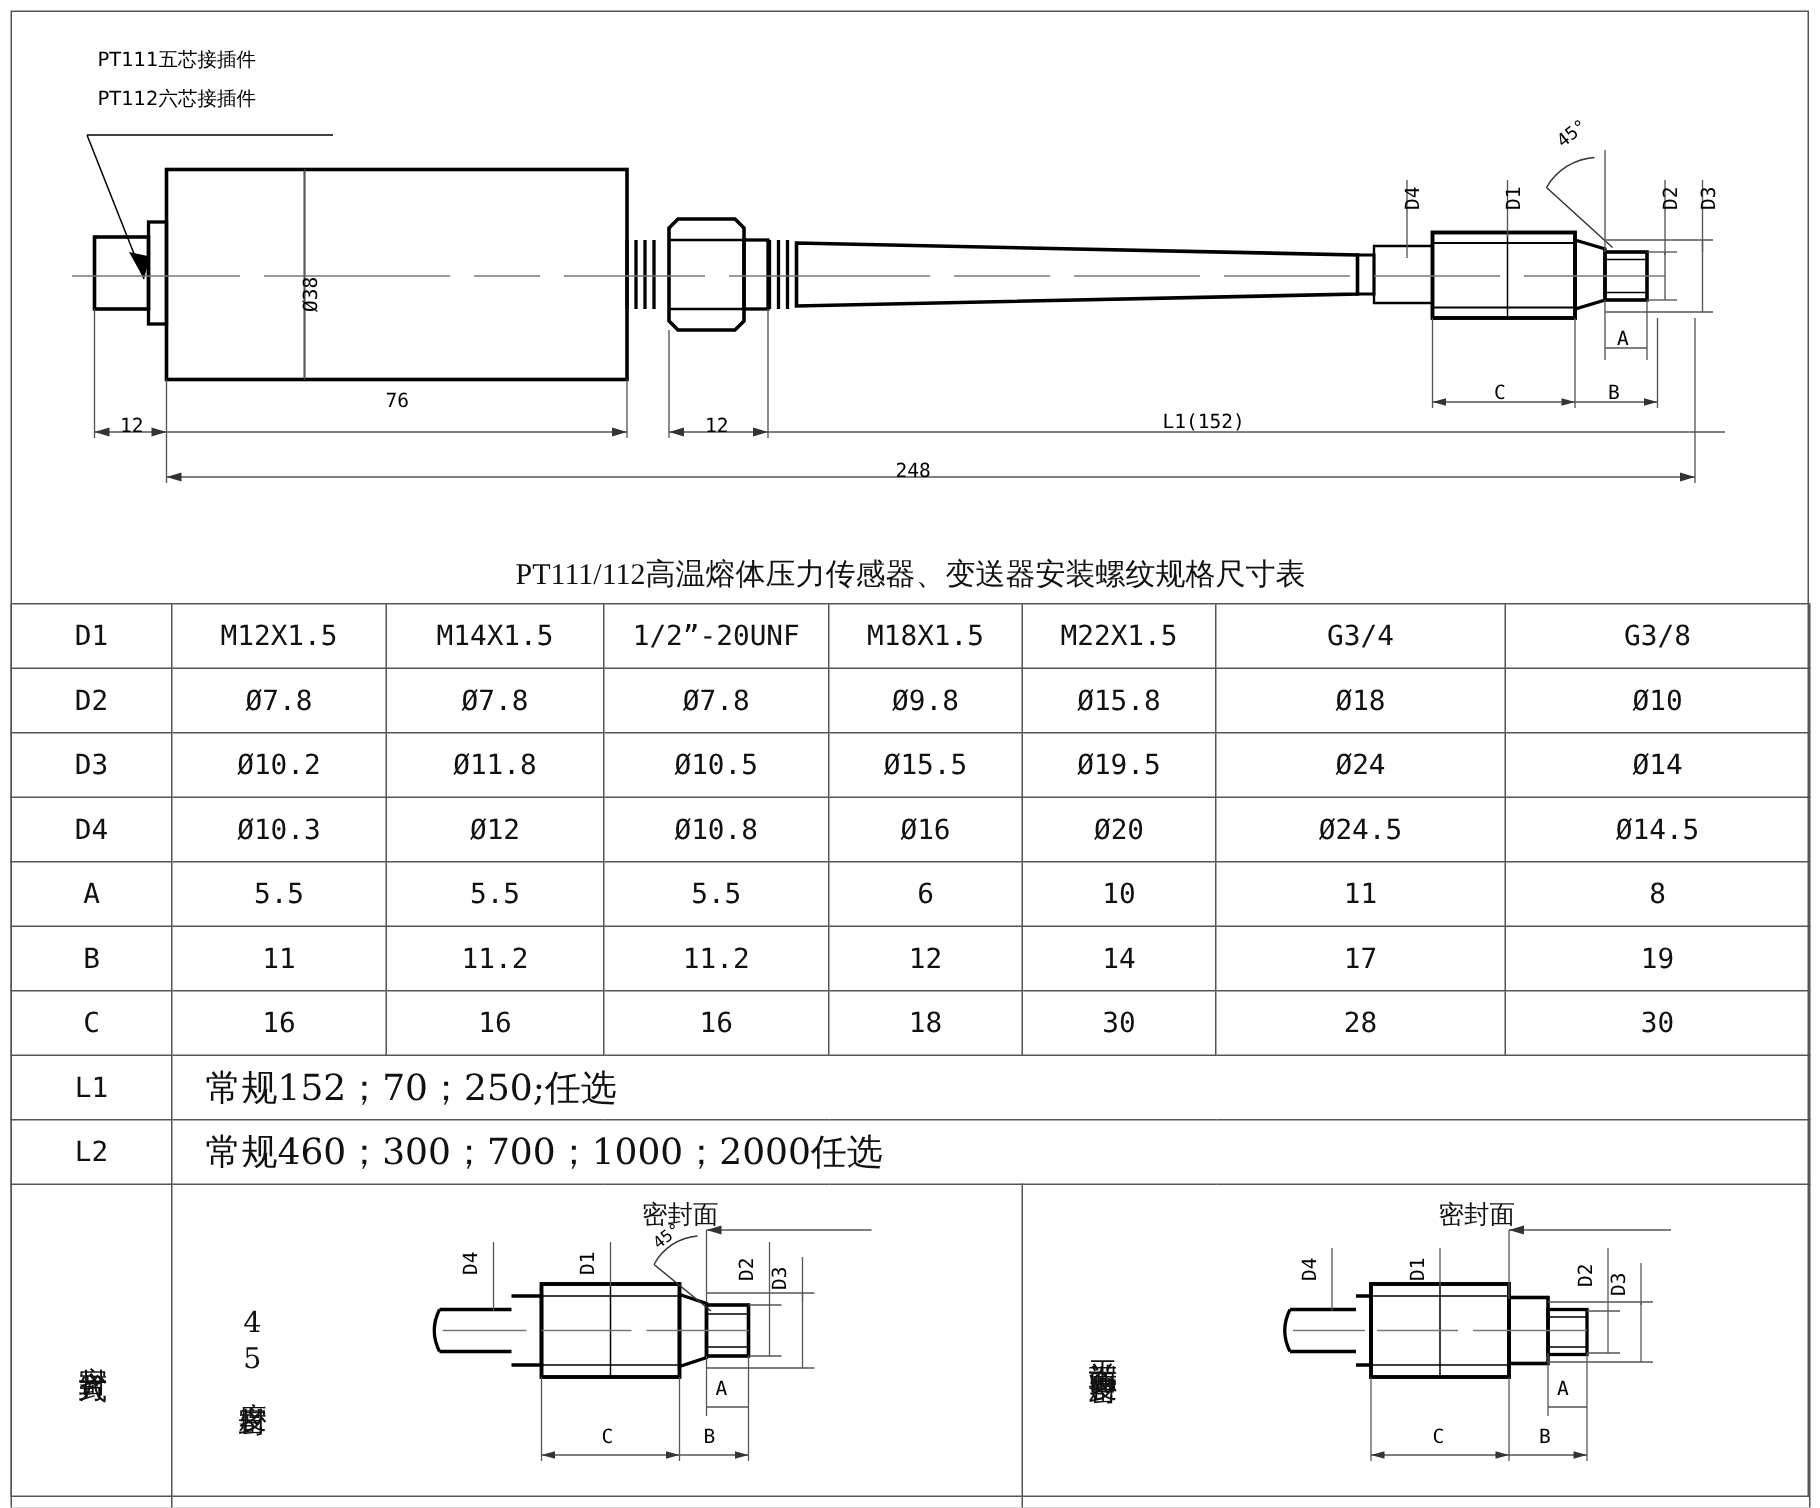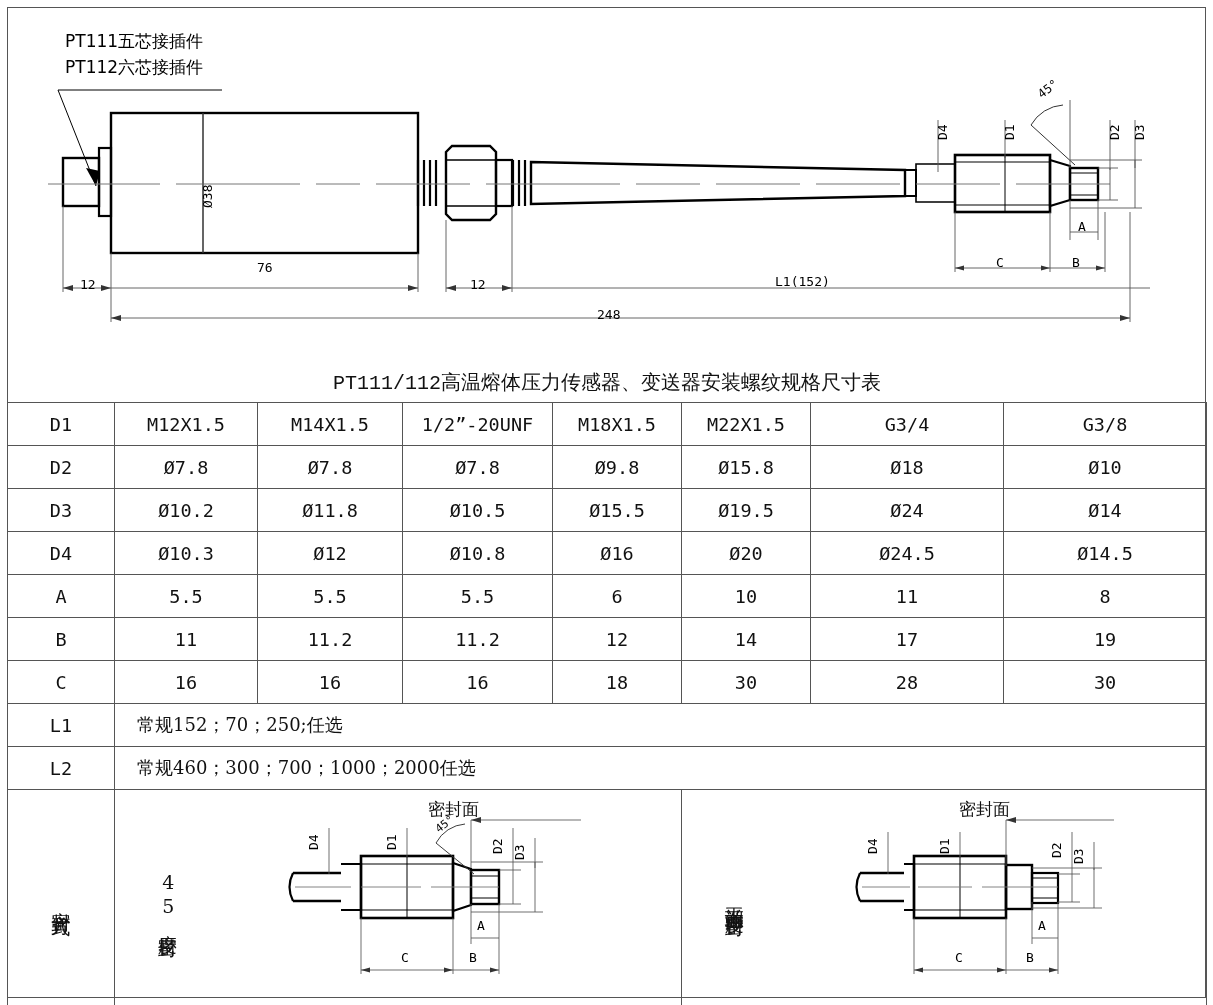--- a/index.html
+++ b/index.html
@@ -15,21 +15,21 @@
     position:absolute;left:7px;top:7px;width:1199px;height:991px;
     border:1.4px solid #555;box-sizing:border-box;
   }
 
   
   .drawing{position:absolute;left:0;top:0;width:1213px;height:362px;}
   .drawing svg{display:block;}
 
   
   .callout{
-    position:absolute;font-size:17px;line-height:22px;white-space:nowrap;
+    position:absolute;font-size:13px;line-height:22px;white-space:nowrap;
     font-family:"DejaVu Sans",sans-serif;letter-spacing:0px;color:#000;
   }
   .callout.l1{left:65px;top:30px;}
   .callout.l2{left:65px;top:56px;}
 
   
   .dimtxt{
     position:absolute;font-size:13px;font-family:"DejaVu Sans Mono","Liberation Mono",monospace;
     color:#000;white-space:nowrap;
   }
@@ -38,29 +38,29 @@
   
   .tbl{position:absolute;left:7px;top:362px;width:1199px;}
   table{border-collapse:collapse;width:1199px;table-layout:fixed;}
   td,th{
     border:1px solid #555;padding:0;margin:0;text-align:center;
     font-family:"DejaVu Sans Mono","Liberation Mono",monospace;
     font-size:18.5px;color:#111;font-weight:normal;
   }
   tr.title-row td{
     border-left:none;border-right:none;border-top:none;
-    height:40px;font-family:Liberation Mono, monospace;
+    height:40px;font-family:Liberation Serif, serif;
     font-size:20px;
   }
   tr.dim-row td{height:42px;}
   tr.l-row td{height:42px;}
   td.lab{width:107px;}
   td.lval{
     text-align:left;padding-left:22px;
-    font-family:"DejaVu Serif","Liberation Serif",serif;font-size:18px;
+    font-family:"DejaVu Serif","Liberation Serif",serif;font-size:24px;
   }
 
   
   .sealrow td{height:215px;vertical-align:middle;padding:0;}
   .vtext{
     writing-mode:vertical-rl;text-orientation:upright;
     font-family:"DejaVu Serif","Liberation Serif",serif;
     font-size:19px;line-height:1.45;letter-spacing:2px;
     display:inline-block;color:#111;
   }

